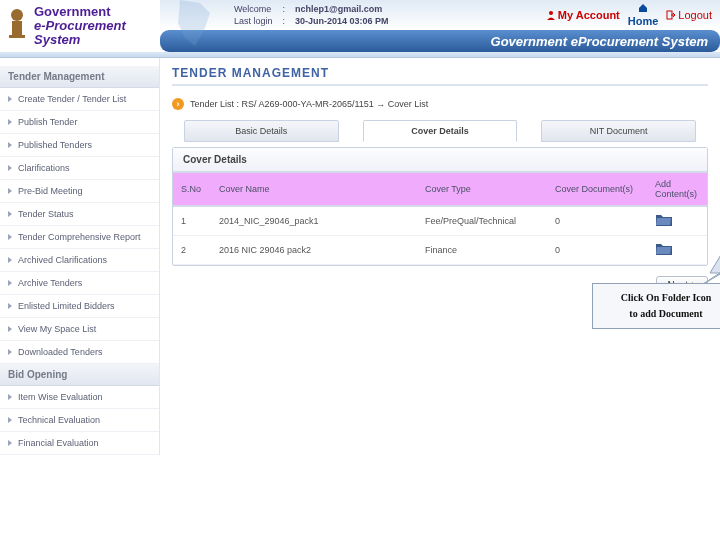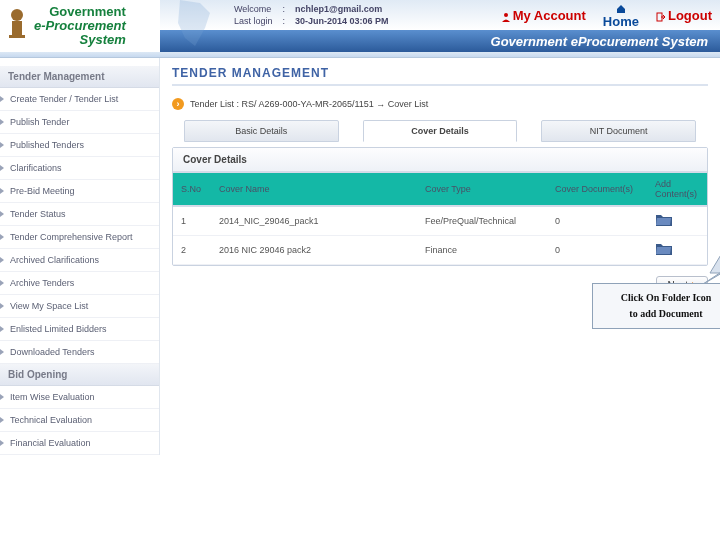--- a/index.html
+++ b/index.html
@@ -1,51 +1,51 @@
 <!DOCTYPE html>
 <html><head>
 <meta charset="utf-8">
 <style>
 * { box-sizing: border-box; margin: 0; padding: 0; }
 body { font-family: Verdana, Arial, sans-serif; font-size: 10px; background: #fff; width: 720px; }
 .header { display: flex; height: 52px; }
 .logo-box { width: 160px; background: #fff; padding: 2px 4px; display: flex; align-items: center; }
 .emblem { width: 26px; height: 38px; display: flex; flex-direction: column; align-items: center; }
 .emblem svg { display: block; }
-.logo-text { font-size: 13px; color: #15803d; font-weight: bold; line-height: 1.1; margin-left: 4px; text-align: right; }
+.logo-text { font-size: 13px; color: #4c1d95; font-weight: bold; line-height: 1.1; margin-left: 4px; }
 .header-right { flex: 1; display: flex; flex-direction: column; }
 .top-row { height: 24px; background: linear-gradient(#e0eaf5, #fff); display: flex; align-items: center; font-size: 9px; padding: 15px 8px; position: relative; }
 .map-silhouette { position: absolute; left: 0; top: -2px; width: 70px; height: 52px; opacity: 0.25; }
 .welcome-block { margin-left: 60px; color: #446; }
 .welcome-block table td { padding: 0 4px; font-size: 9px; color: #446; }
-.top-links { margin-left: auto; display: flex; gap: 17px; font-size: 13px; }
+.top-links { margin-left: auto; display: flex; gap: 8px; font-size: 11px; }
 .top-links a { text-decoration: none; display: flex; align-items: center; gap: 2px; }
 .top-links .account { color: #c00; font-weight: bold; }
 .top-links .home { color: #0a4a9a; font-weight: bold; flex-direction: column; }
-.top-links .logout { color: #c00; font-weight: bold; }
+.top-links .logout { color: #c00; font-weight: normal; }
 .mini-icon { width: 10px; height: 10px; display: inline-block; }
-.banner { height: 28px; background: linear-gradient(#5a8fcf, #2b5a9a); color: #fff; display: flex; align-items: center; justify-content: flex-end; padding-right: 12px; font-size: 13px; font-weight: bold; font-style: italic; }
+.banner { height: 28px; background: linear-gradient(#5a8fcf, #2b5a9a); color: #fff; display: flex; align-items: center; justify-content: flex-end; padding-right: 12px; font-size: 13px; font-weight: bold; font-style: italic; border-radius: 9px; }
 .page-divider { height: 6px; background: linear-gradient(#dce8f5, #c7d9ef); border-bottom: 1px solid #b5c8de; }
 .main { display: flex; }
 .sidebar { width: 160px; background: #fff; border-right: 1px solid #e0e6ee; padding-top: 8px; }
 .side-section { font-size: 10px; font-weight: bold; color: #777a88; padding: 5px 8px; background: linear-gradient(#f3f5f9, #e1e6f0); border-bottom: 1px solid #d5dbe6; }
-.side-item { display: flex; align-items: center; padding: 6px 0; font-size: 9px; color: #5a5f73; border-bottom: 1px solid #eef0f5; cursor: pointer; }
+.side-item { display: flex; align-items: center; padding: 6px 8px; font-size: 9px; color: #5a5f73; border-bottom: 1px solid #eef0f5; cursor: pointer; }
 .side-arrow { width: 0; height: 0; border-top: 3px solid transparent; border-bottom: 3px solid transparent; border-left: 4px solid #9aa3b8; margin-right: 6px; }
 .content { flex: 1; padding: 0 12px 12px 12px; background: #fff; position: relative; }
 .page-title { color: #3f63a5; font-size: 12px; font-weight: bold; padding: 8px 0 4px 0; letter-spacing: 1px; }
 .title-underline { height: 2px; background: #dbe3ef; margin-bottom: 12px; }
 .breadcrumb { font-size: 9px; color: #444; margin-bottom: 10px; display: flex; align-items: center; }
 .bread-icon { width: 12px; height: 12px; border-radius: 50%; background: #f29a1f; display: inline-flex; align-items: center; justify-content: center; color: #fff; font-weight: bold; margin-right: 6px; font-size: 9px; }
 .tabs { display: flex; margin-bottom: 6px; }
 .tab { flex: 1; text-align: center; padding: 5px 5px; font-size: 9px; color: #444; background: linear-gradient(#f4f6f9, #e1e6ee); border: 1px solid #c9d2e0; border-radius: 2px 2px 0 0; margin: 0 12px; cursor: pointer; }
 .tab.active { background: #fff; font-weight: bold; border-bottom-color: #fff; position: relative; z-index: 2; }
 .panel { border: 1px solid #c9d2e0; border-radius: 2px; background: #fff; margin-top: -1px; }
 .panel-header { font-size: 10px; font-weight: bold; color: #444; padding: 6px 10px; background: linear-gradient(#fdfdfe, #eef1f7); border-bottom: 2px solid #d4dbe8; }
 table.data { width: 100%; border-collapse: collapse; font-size: 9px; }
-table.data th { text-align: left; padding: 6px 8px; color: #4a5066; font-weight: normal; border-bottom: 2px solid #d4dbe8; background: #14b8a6; }
+table.data th { text-align: left; padding: 6px 8px; color: #4a5066; font-weight: normal; border-bottom: 2px solid #d4dbe8; background: #f0abfc; }
 table.data td { padding: 6px 8px; color: #555; border-bottom: 1px solid #eef0f5; }
 .folder-icon { width: 18px; height: 14px; display: inline-block; cursor: pointer; }
 .btn-row { display: flex; justify-content: flex-end; margin-top: 10px; }
 .next-btn { background: linear-gradient(#fefefe, #e2e5eb); border: 1px solid #b8bfcc; border-radius: 3px; padding: 3px 10px; font-size: 10px; color: #333; cursor: pointer; display: flex; align-items: center; gap: 4px; }
 .next-arrow { width: 0; height: 0; border-top: 4px solid transparent; border-bottom: 4px solid transparent; border-left: 5px solid #e07a1f; }
 .callout { position: absolute; left: 432px; top: 225px; width: 148px; border: 1px solid #8fa2b8; background: #f5f7fa; padding: 6px; text-align: center; font-size: 10px; font-family: "Times New Roman", serif; font-weight: bold; color: #111; line-height: 1.6; }
 .callout-pointer { position: absolute; left: 530px; top: 160px; }
 </style>
 </head>
 <body>
@@ -150,25 +150,25 @@
       <div class="side-item">
         <span class="side-arrow"></span>
         <span>Archived Clarifications</span>
       </div>
       <div class="side-item">
         <span class="side-arrow"></span>
         <span>Archive Tenders</span>
       </div>
       <div class="side-item">
         <span class="side-arrow"></span>
+        <span>Enlisted Limited Bidders</span>
+      </div>
+      <div class="side-item">
+        <span class="side-arrow"></span>
         <span>View My Space List</span>
-      </div>
-      <div class="side-item">
-        <span class="side-arrow"></span>
-        <span>Enlisted Limited Bidders</span>
       </div>
       <div class="side-item">
         <span class="side-arrow"></span>
         <span>Downloaded Tenders</span>
       </div>
       <div class="side-section">Bid Opening</div>
       <div class="side-item">
         <span class="side-arrow"></span>
         <span>Item Wise Evaluation</span>
       </div>

